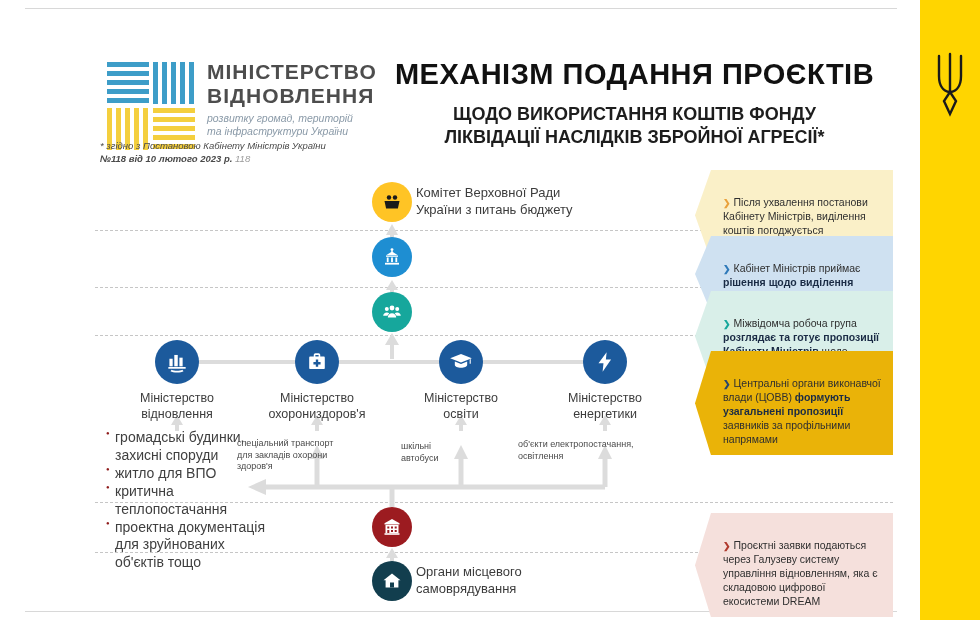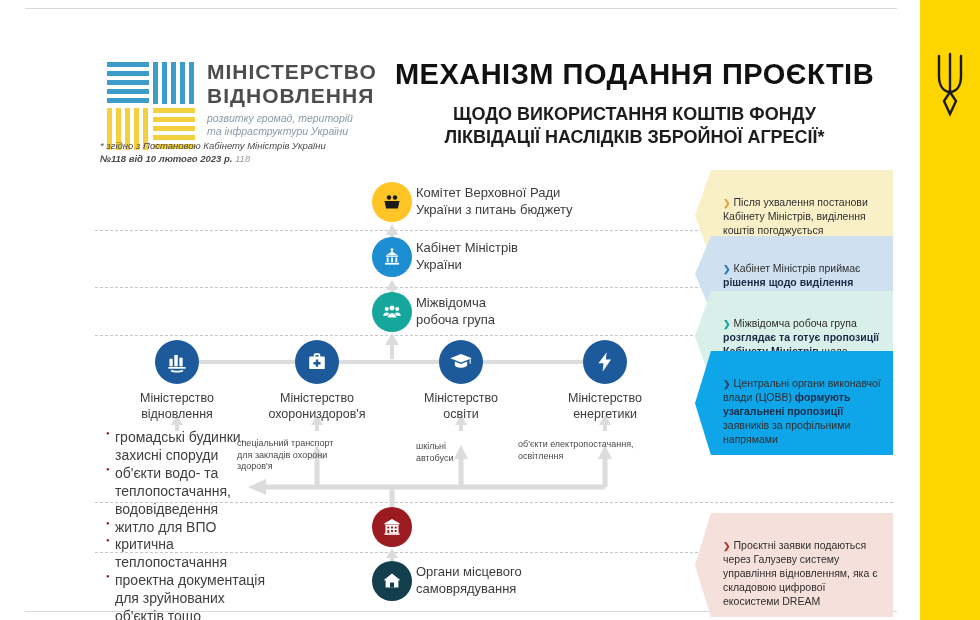--- a/index.html
+++ b/index.html
@@ -156,36 +156,32 @@
         <circle cx="12" cy="4.6" r="1.4"></circle>
         <rect x="11.3" y="5.5" width="1.4" height="2.5"></rect>
         <path d="M12 6.5l5.5 3.5h-11z"></path>
         <rect x="6" y="10.5" width="12" height="1.3"></rect>
         <rect x="6.8" y="12.5" width="1.8" height="4.6"></rect>
         <rect x="11.1" y="12.5" width="1.8" height="4.6"></rect>
         <rect x="15.4" y="12.5" width="1.8" height="4.6"></rect>
         <rect x="5" y="17.8" width="14" height="1.8"></rect>
       </svg>
   </div>
-  <div class="nlabel">Кабінет Міністрів
-України</div>
 </div>
 <div class="node" style="top:292px">
   <div class="circle" style="background: rgb(22, 167, 156);">
     <svg width="24" height="24" viewBox="0 0 24 24" fill="#fff">
         <circle cx="6.8" cy="9" r="2"></circle>
         <circle cx="17.2" cy="9" r="2"></circle>
         <circle cx="12" cy="8" r="2.4"></circle>
         <path d="M3.2 15.8c0-2 1.6-3.4 3.6-3.4 1 0 1.9.4 2.5 1-1 .8-1.7 2-1.9 2.4z"></path>
         <path d="M20.8 15.8c0-2-1.6-3.4-3.6-3.4-1 0-1.9.4-2.5 1 1 .8 1.7 2 1.9 2.4z"></path>
         <path d="M7.8 17.5c0-2.4 1.9-4.2 4.2-4.2s4.2 1.8 4.2 4.2z"></path>
       </svg>
   </div>
-  <div class="nlabel">Міжвідомча
-робоча група</div>
 </div>
 <div class="node" style="top:507px">
   <div class="circle" style="background: rgb(156, 27, 32);">
     <svg width="24" height="24" viewBox="0 0 24 24" fill="#fff">
         <path d="M12 4l7.5 4.2V9.5h-15V8.2z"></path>
         <rect x="5.5" y="10" width="13" height="8"></rect>
         <g fill="#9C1B20">
           <rect x="7.3" y="11.5" width="2" height="2"></rect>
           <rect x="11" y="11.5" width="2" height="2"></rect>
           <rect x="14.7" y="11.5" width="2" height="2"></rect>
@@ -247,40 +243,39 @@
     <svg width="26" height="26" viewBox="0 0 24 24" fill="#fff">
         <path d="M13.5 3L6 13.2h4.6L9.8 21l7.8-11.2h-4.8z"></path>
       </svg>
   </div>
   <div class="mlabel">Міністерство
 енергетики</div>
 </div>
 
 <ul class="bullets">
   <li>громадські будинки, захисні споруди</li>
-  <li>об'єкти водо- та теплопостачання, водовідведення</li>
   <li>житло для ВПО</li>
   <li>критична теплопостачання</li>
   <li>проектна документація для зруйнованих об'єктів тощо</li>
 </ul>
 <div class="note" style="left:237px; top:438px; width:160px">спеціальний транспорт
 для закладів охорони
 здоров'я</div>
-<div class="note" style="left:416px; top:441px; width:120px">шкільні
+<div class="note" style="left:401px; top:441px; width:120px">шкільні
 автобуси</div>
 <div class="note" style="left:518px; top:439px; width:174px">об'єкти електропостачання,
 освітлення</div>
 
 <div class="callout" style="top: 170px; min-height: 62px; background: rgb(250, 240, 200);">
   <span class="chev" style="color: rgb(233, 161, 59);">❯</span><span>Після ухвалення постанови Кабінету Міністрів, виділення коштів погоджується Бюджетним комітетом ВРУ</span><span class="b"></span><span></span>
 </div>
 <div class="callout" style="top: 236px; min-height: 52px; background: rgb(207, 225, 241);">
   <span class="chev" style="color: rgb(46, 121, 185);">❯</span><span>Кабінет Міністрів приймає </span><span class="b">рішення щодо виділення коштів Фонду</span><span></span>
 </div>
 <div class="callout" style="top: 291px; min-height: 58px; background: rgb(217, 239, 233);">
   <span class="chev" style="color: rgb(22, 167, 156);">❯</span><span>Міжвідомча робоча група </span><span class="b">розглядає та готує пропозиції Кабінету Міністрів</span><span> щодо виділення коштів</span>
 </div>
-<div class="callout" style="top: 351px; min-height: 58px; background: #0ea5e9;">
+<div class="callout" style="top: 351px; min-height: 58px; background: #eab308;">
   <span class="chev" style="color: rgb(39, 69, 107);">❯</span><span>Центральні органи виконавчої влади (ЦОВВ) </span><span class="b">формують узагальнені пропозиції</span><span> заявників за профільними напрямами</span>
 </div>
 <div class="callout" style="top: 513px; min-height: 76px; background: rgb(245, 224, 220);">
   <span class="chev" style="color: rgb(176, 58, 46);">❯</span><span>Проєктні заявки подаються через Галузеву систему управління відновленням, яка є складовою цифрової екосистеми DREAM</span><span class="b"></span><span></span>
 </div>
 
 </body></html>

